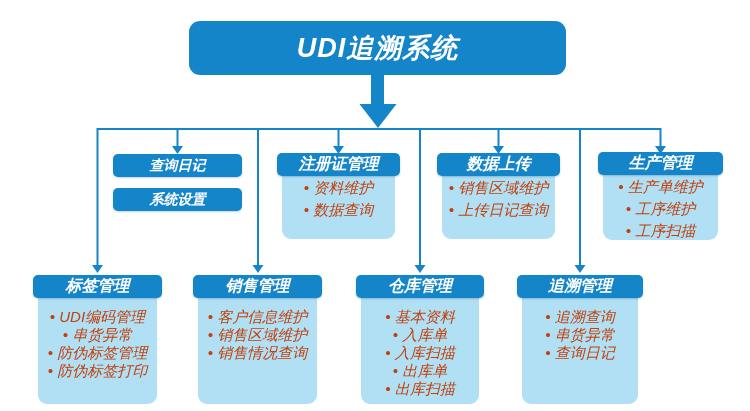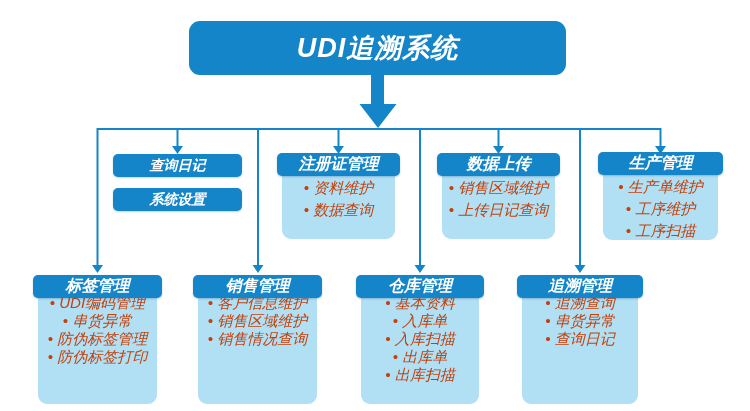--- a/index.html
+++ b/index.html
@@ -38,21 +38,21 @@
   }
   .bullets {
     list-style:none; margin:0 auto; padding:0;
     width:max-content; max-width:100%;
     color:#c2410c; font-size:15px; text-align:center;
   }
   .bullets li { line-height:18px; white-space:nowrap; }
 
   .row-top .bullets { padding-top:15px; }
   .row-top .bullets li { margin-bottom:4px; }
-  .row-bottom .bullets { padding-top:8px; }
+  .row-bottom .bullets { padding-top:22px; }
 
   #m-registration { left:277px; top:153px; width:123px; }
   #m-registration .module-body { height:75px; }
   #m-upload       { left:437px; top:153px; width:123px; }
   #m-upload .module-body { height:75px; }
   #m-production   { left:598px; top:152px; width:125px; }
   #m-production .module-body { height:77px; }
 
   #m-label     { left:33px;  top:275px; width:129px; }
   #m-sales     { left:193px; top:275px; width:129px; }

